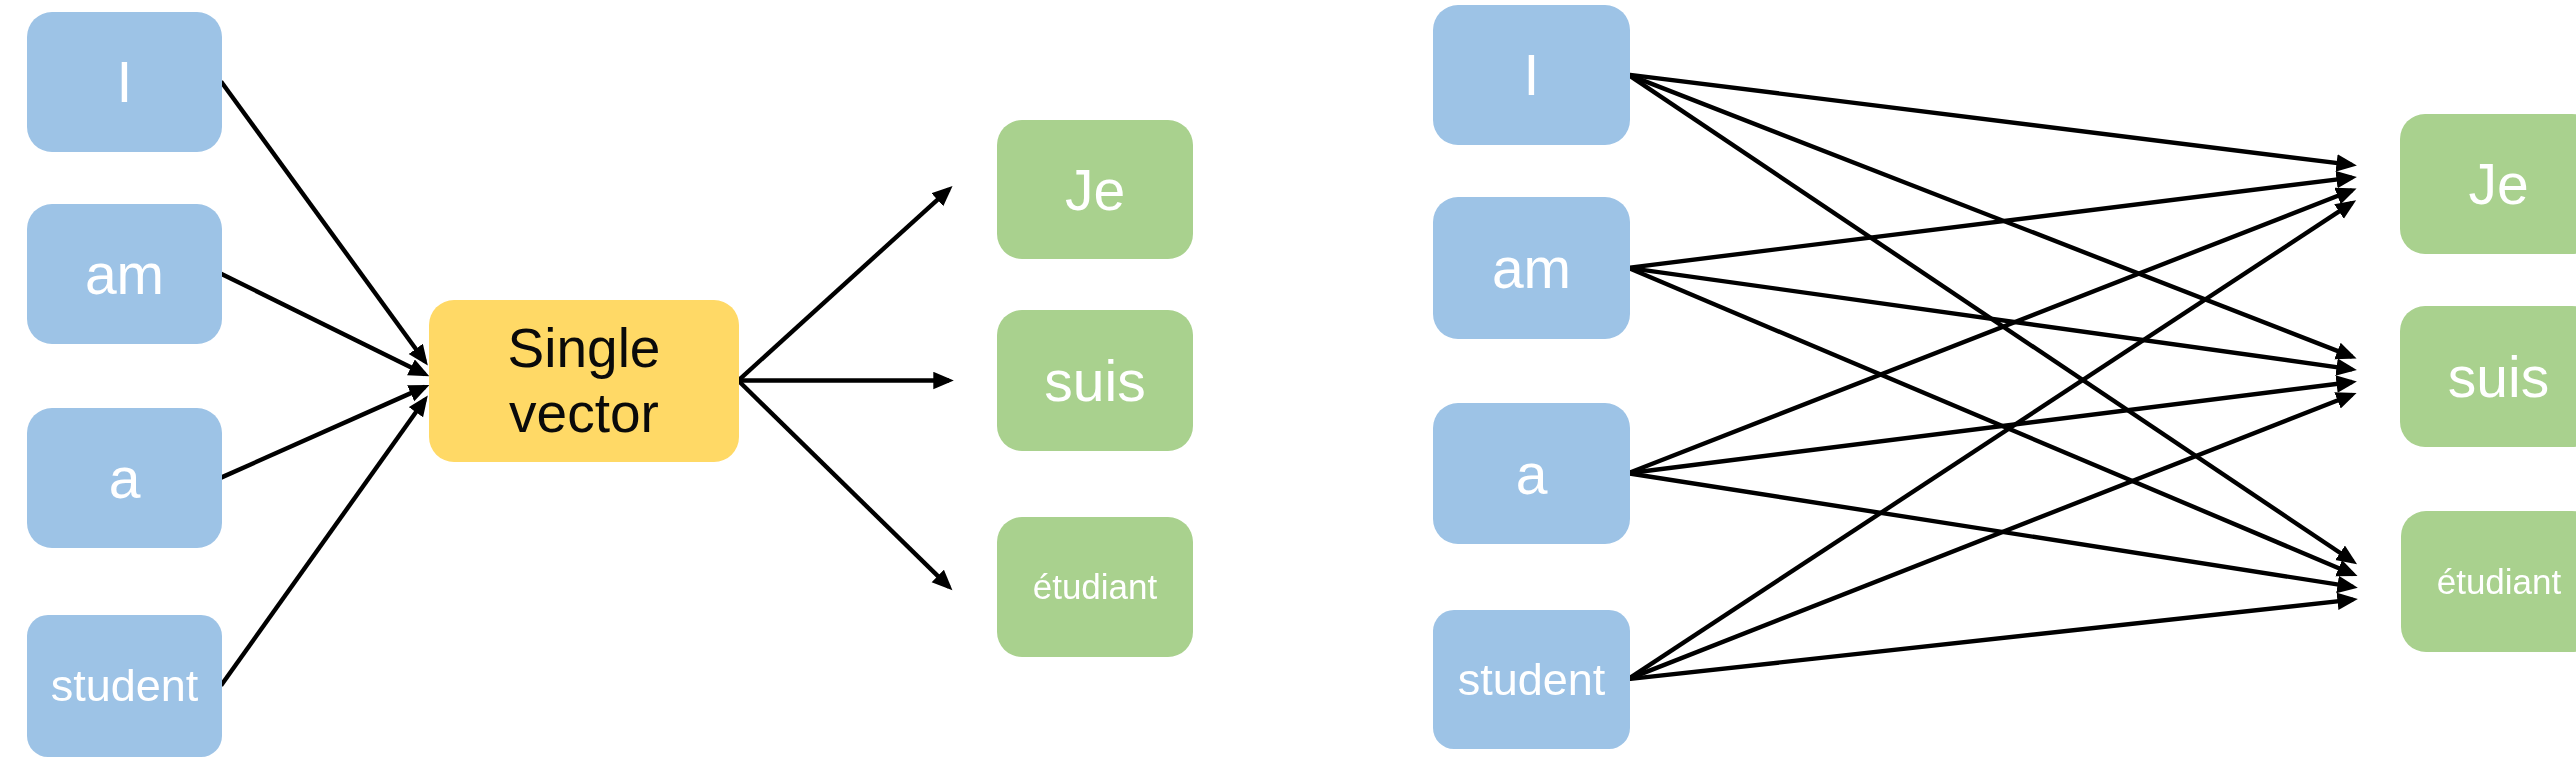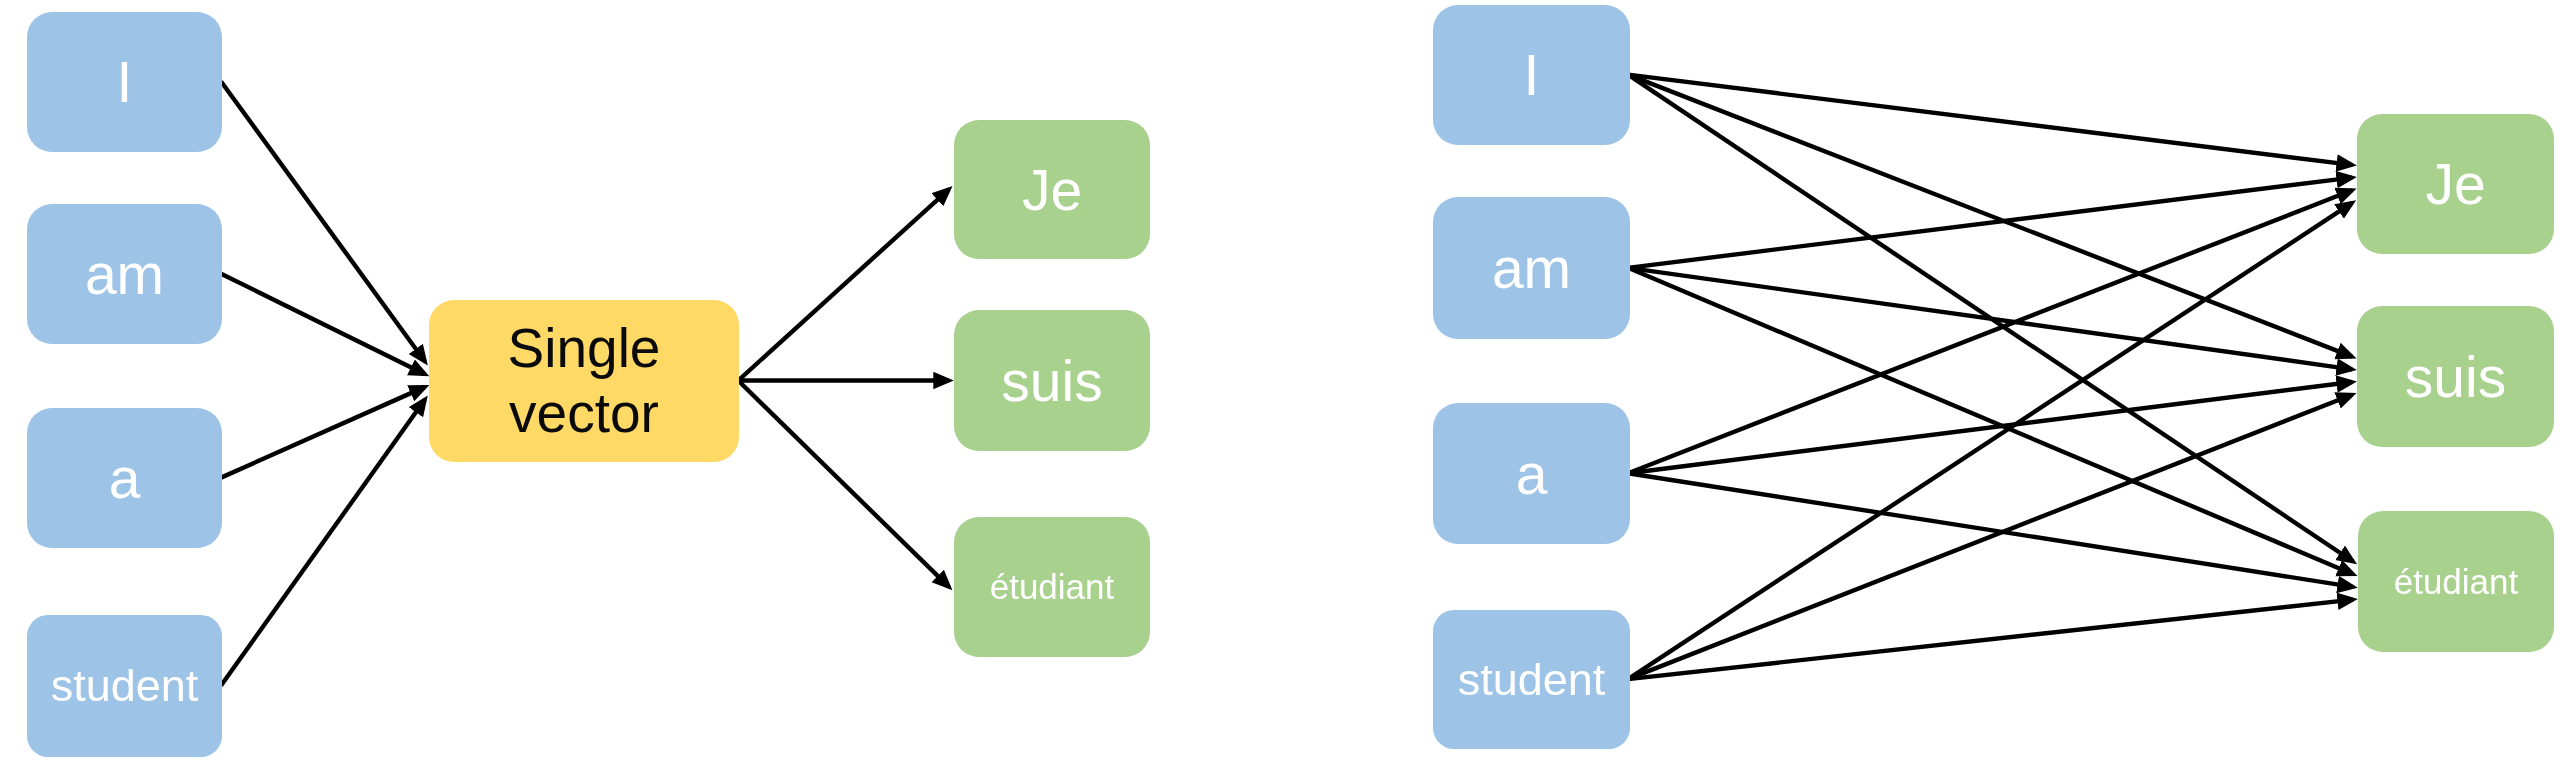--- a/index.html
+++ b/index.html
@@ -25,21 +25,21 @@
   .node {
     position: absolute;
     border-radius: 25px;
     display: flex;
     align-items: center;
     justify-content: center;
     text-align: center;
     box-sizing: border-box;
   }
   .node.src { background: var(--src-fill, #9DC3E6); color: var(--src-text, #ffffff); }
-  .node.tgt { background: var(--tgt-fill, #A9D18E); color: var(--tgt-text, #ffffff); }
+  .node.tgt { background: var(--tgt-fill, #A9D18E); color: var(--tgt-text, #ffffff); margin-left: 43px; }
   .node.vec { background: var(--vec-fill, #FFD966); color: var(--vec-text, #000000); }
   .sz-a { font-size: 57px; }           
   .sz-b { font-size: 45px; border-radius: 21px; }           
   .sz-c { font-size: 35px; }           
   .sz-v { font-size: 55px; line-height: 1.18; } 
   .lbl { display: block; width: 100%; }
 </style>
 </head>
 <body>
 

